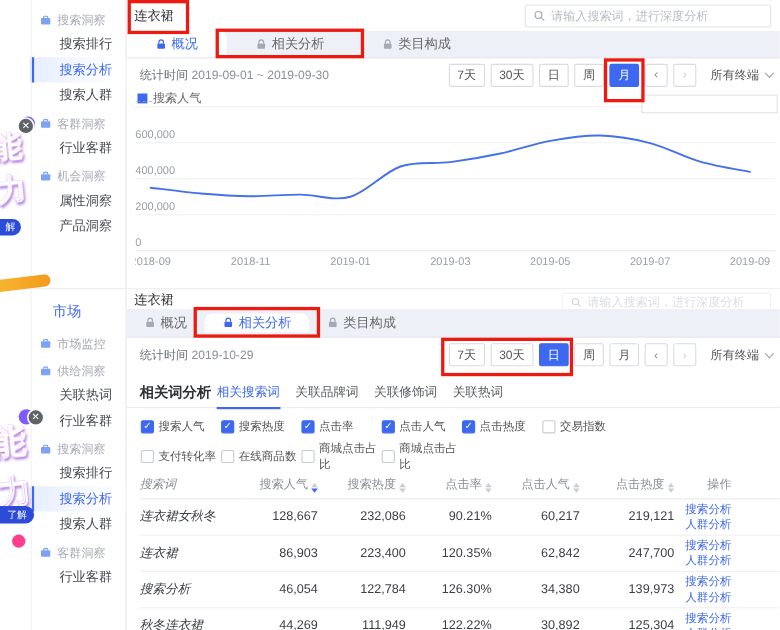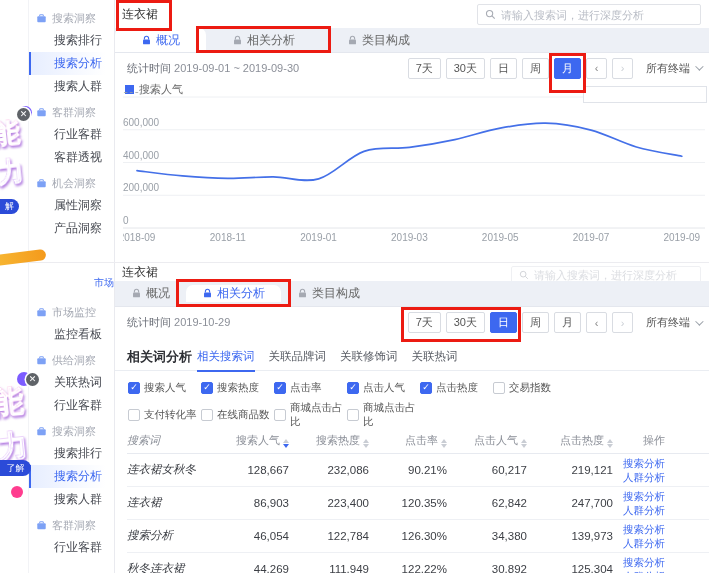--- a/index.html
+++ b/index.html
@@ -7,21 +7,21 @@
   .page { position:relative; width:709px; height:573px; overflow:hidden; background:#fff; }
 
   .panel { position:relative; width:709px; background:#fff; overflow:hidden; }
   .panel-top { height:262px; }
   .panel-bottom { height:311px; border-top:1px solid #ececf0; }
 
   
   .sidebar { position:absolute; left:0; top:0; bottom:0; width:115px; background:#fff;
              border-right:1px solid #e9eaef; padding:4px 0 0 28px; z-index:2; }
   .sidebar::before { content:""; position:absolute; left:28px; top:0; bottom:0; border-left:1px solid #f2f3f6; }
-  .sb-title { height:24px; line-height:24px; padding-left:20px; color:#3d68f0; font-size:10px; margin-bottom:6px;text-align:right; }
+  .sb-title { height:24px; line-height:24px; padding-left:20px; color:#3d68f0; font-size:13px; margin-bottom:6px; }
   .m-group { display:flex; align-items:center; gap:5px; height:22px; margin-top:3px;
              padding-left:8px; font-size:11px; color:#a6aab4; }
   .m-group svg { flex:0 0 auto; }
   .m-item { height:23px; line-height:23px; padding-left:26px; font-size:12px; color:#474a52; cursor:pointer; }
   .m-item.active { color:#3d68f0; background:linear-gradient(90deg,#e7eeff,#ffffff 90%); border-left:3px solid #3d68f0; padding-left:23px; }
 
   .close-badge { position:absolute; width:13px; height:13px; border-radius:50%; background:#5f6368;
                  color:#fff; font-size:9px; line-height:13px; text-align:center; z-index:65;
                  box-shadow:0 0 0 1.5px #fff; }
 
@@ -139,21 +139,20 @@
       <div class="m-item active">搜索分析</div>
       <div class="m-item">搜索人群</div>
       <div class="m-group">
         <svg width="11" height="11" viewBox="0 0 12 12">
             <path d="M4 3.6V2.8c0-.5.4-.9.9-.9h2.2c.5 0 .9.4.9.9v.8" fill="none" stroke="#7da1f5" stroke-width="1.1"></path>
             <rect x="1.4" y="3.6" width="9.2" height="6.4" rx="1" fill="#7da1f5"></rect>
           </svg>
         <span>客群洞察</span>
       </div>
       <div class="m-item">行业客群</div>
-      <div class="m-item">客群透视</div>
       <div class="m-group">
         <svg width="11" height="11" viewBox="0 0 12 12">
             <path d="M4 3.6V2.8c0-.5.4-.9.9-.9h2.2c.5 0 .9.4.9.9v.8" fill="none" stroke="#7da1f5" stroke-width="1.1"></path>
             <rect x="1.4" y="3.6" width="9.2" height="6.4" rx="1" fill="#7da1f5"></rect>
           </svg>
         <span>机会洞察</span>
       </div>
       <div class="m-item">属性洞察</div>
       <div class="m-item">产品洞察</div>
     </aside>
@@ -255,21 +254,20 @@
   <section class="panel panel-bottom">
     <aside class="sidebar" style="padding-top:8px;">
       <div class="sb-title">市场</div>
       <div class="m-group">
         <svg width="11" height="11" viewBox="0 0 12 12">
             <path d="M4 3.6V2.8c0-.5.4-.9.9-.9h2.2c.5 0 .9.4.9.9v.8" fill="none" stroke="#7da1f5" stroke-width="1.1"></path>
             <rect x="1.4" y="3.6" width="9.2" height="6.4" rx="1" fill="#7da1f5"></rect>
           </svg>
         <span>市场监控</span>
       </div>
-      <div class="m-item">监控看板</div>
       <div class="m-group">
         <svg width="11" height="11" viewBox="0 0 12 12">
             <path d="M4 3.6V2.8c0-.5.4-.9.9-.9h2.2c.5 0 .9.4.9.9v.8" fill="none" stroke="#7da1f5" stroke-width="1.1"></path>
             <rect x="1.4" y="3.6" width="9.2" height="6.4" rx="1" fill="#7da1f5"></rect>
           </svg>
         <span>供给洞察</span>
       </div>
       <div class="m-item">关联热词</div>
       <div class="m-item">行业客群</div>
       <div class="m-group">

